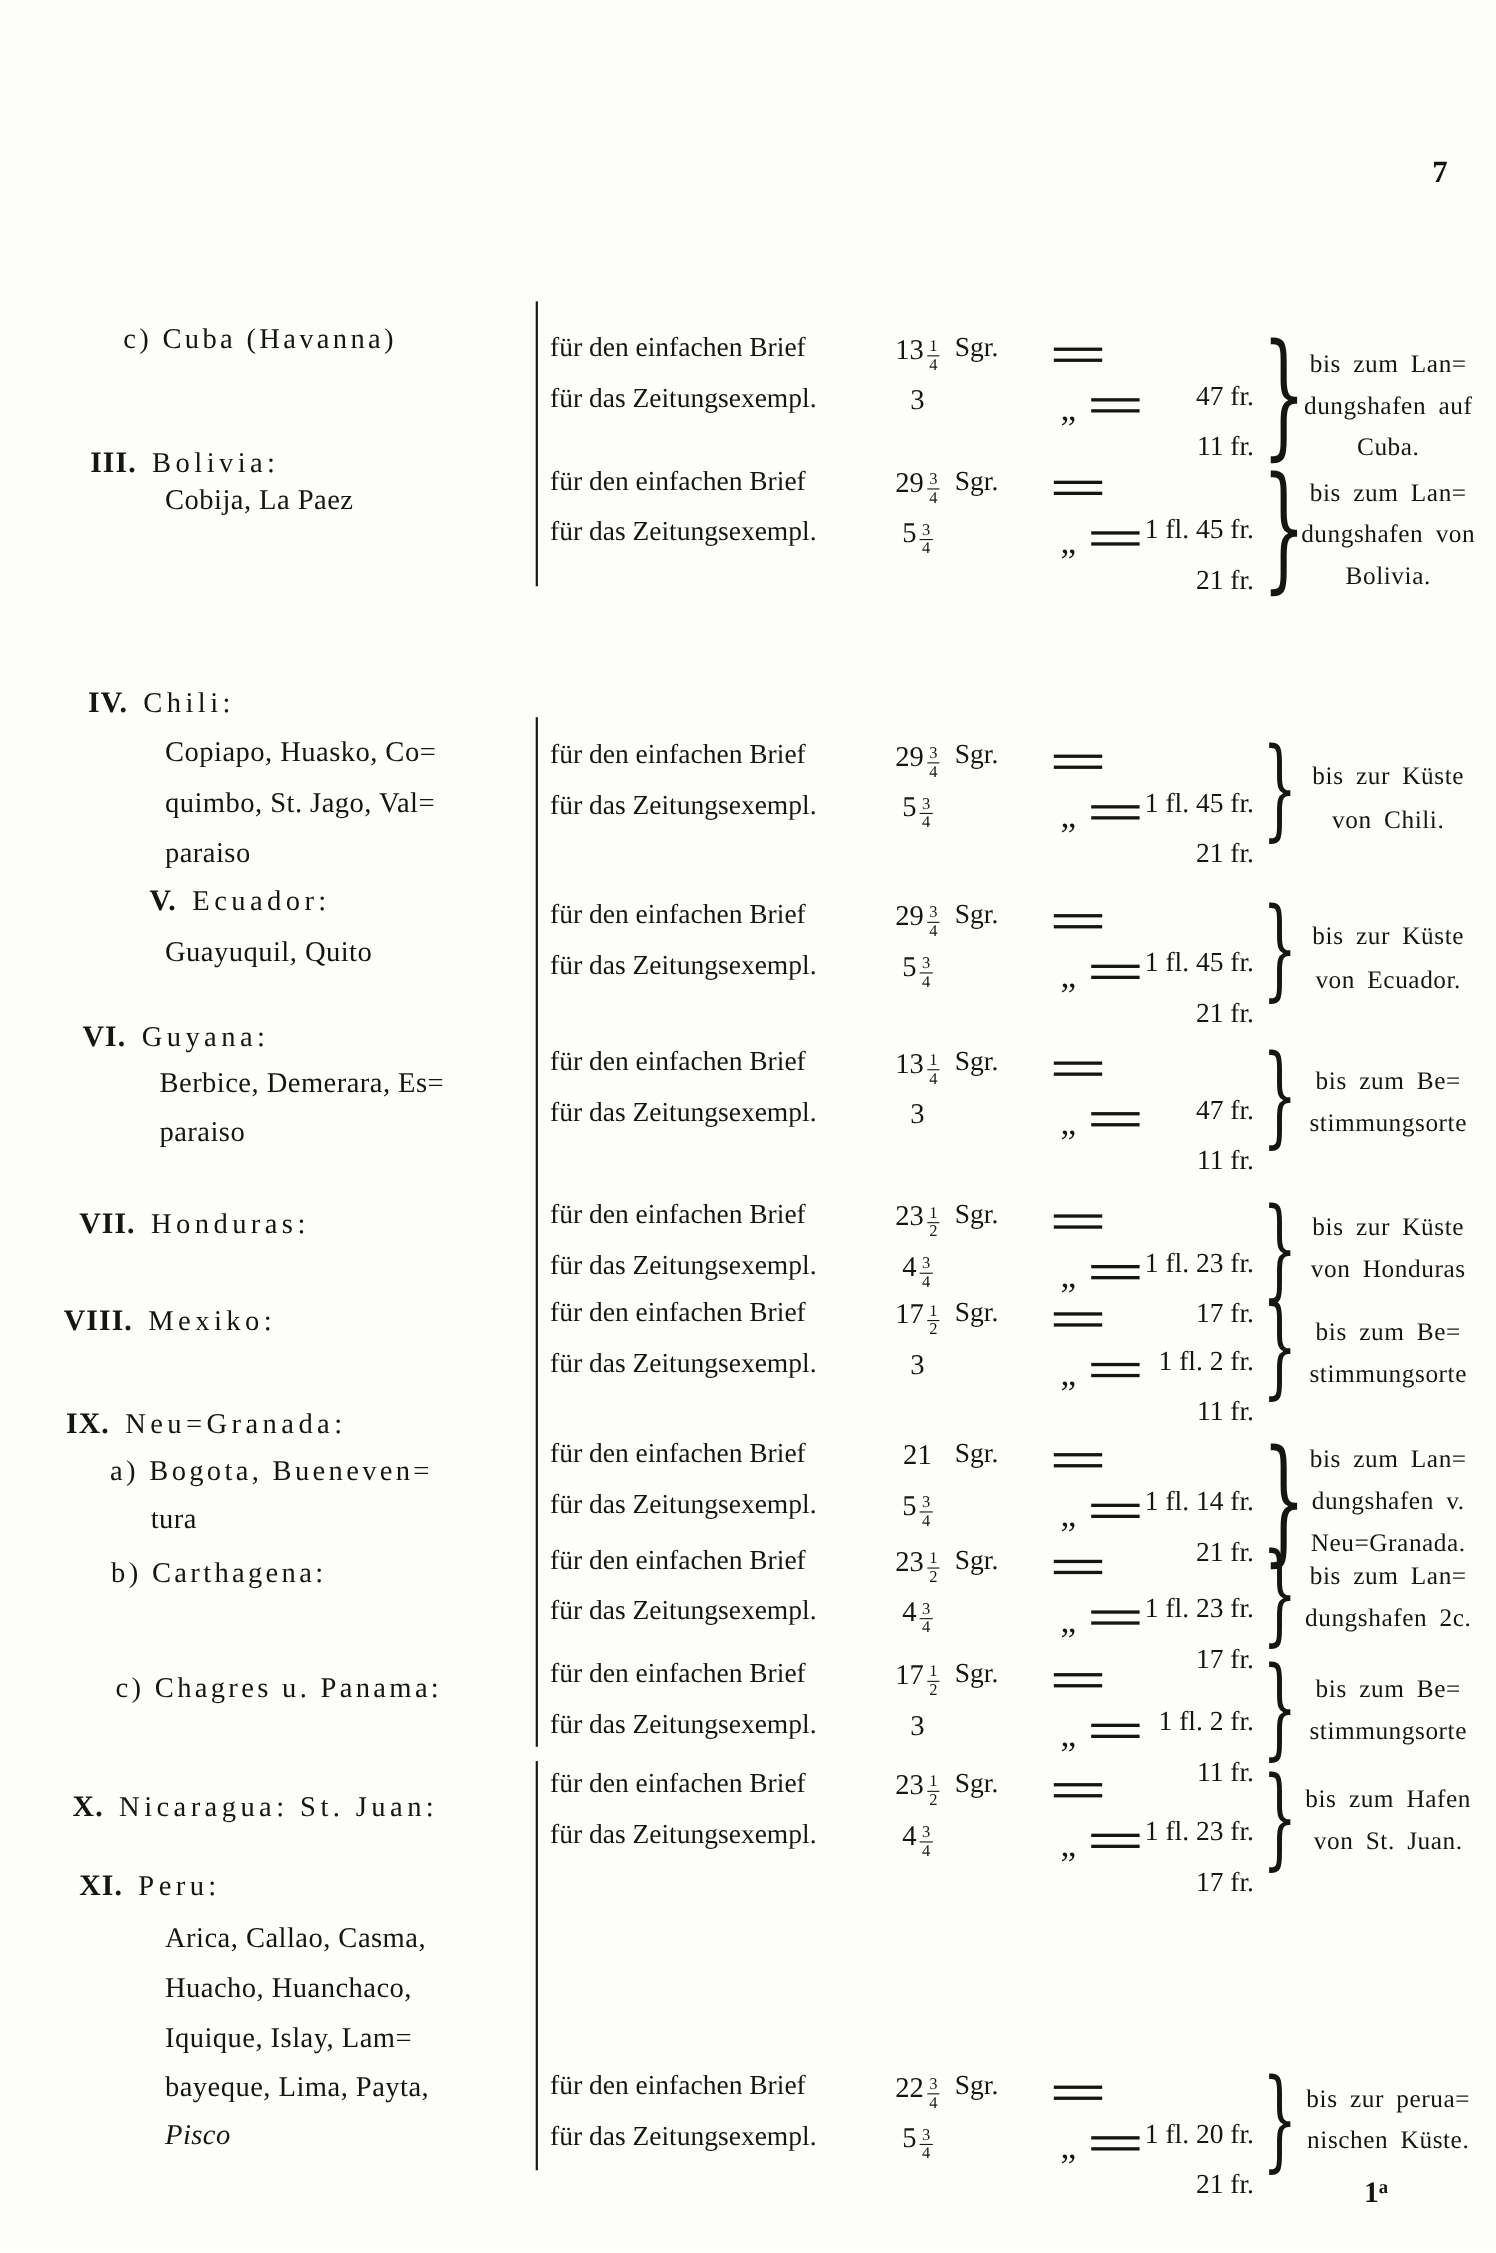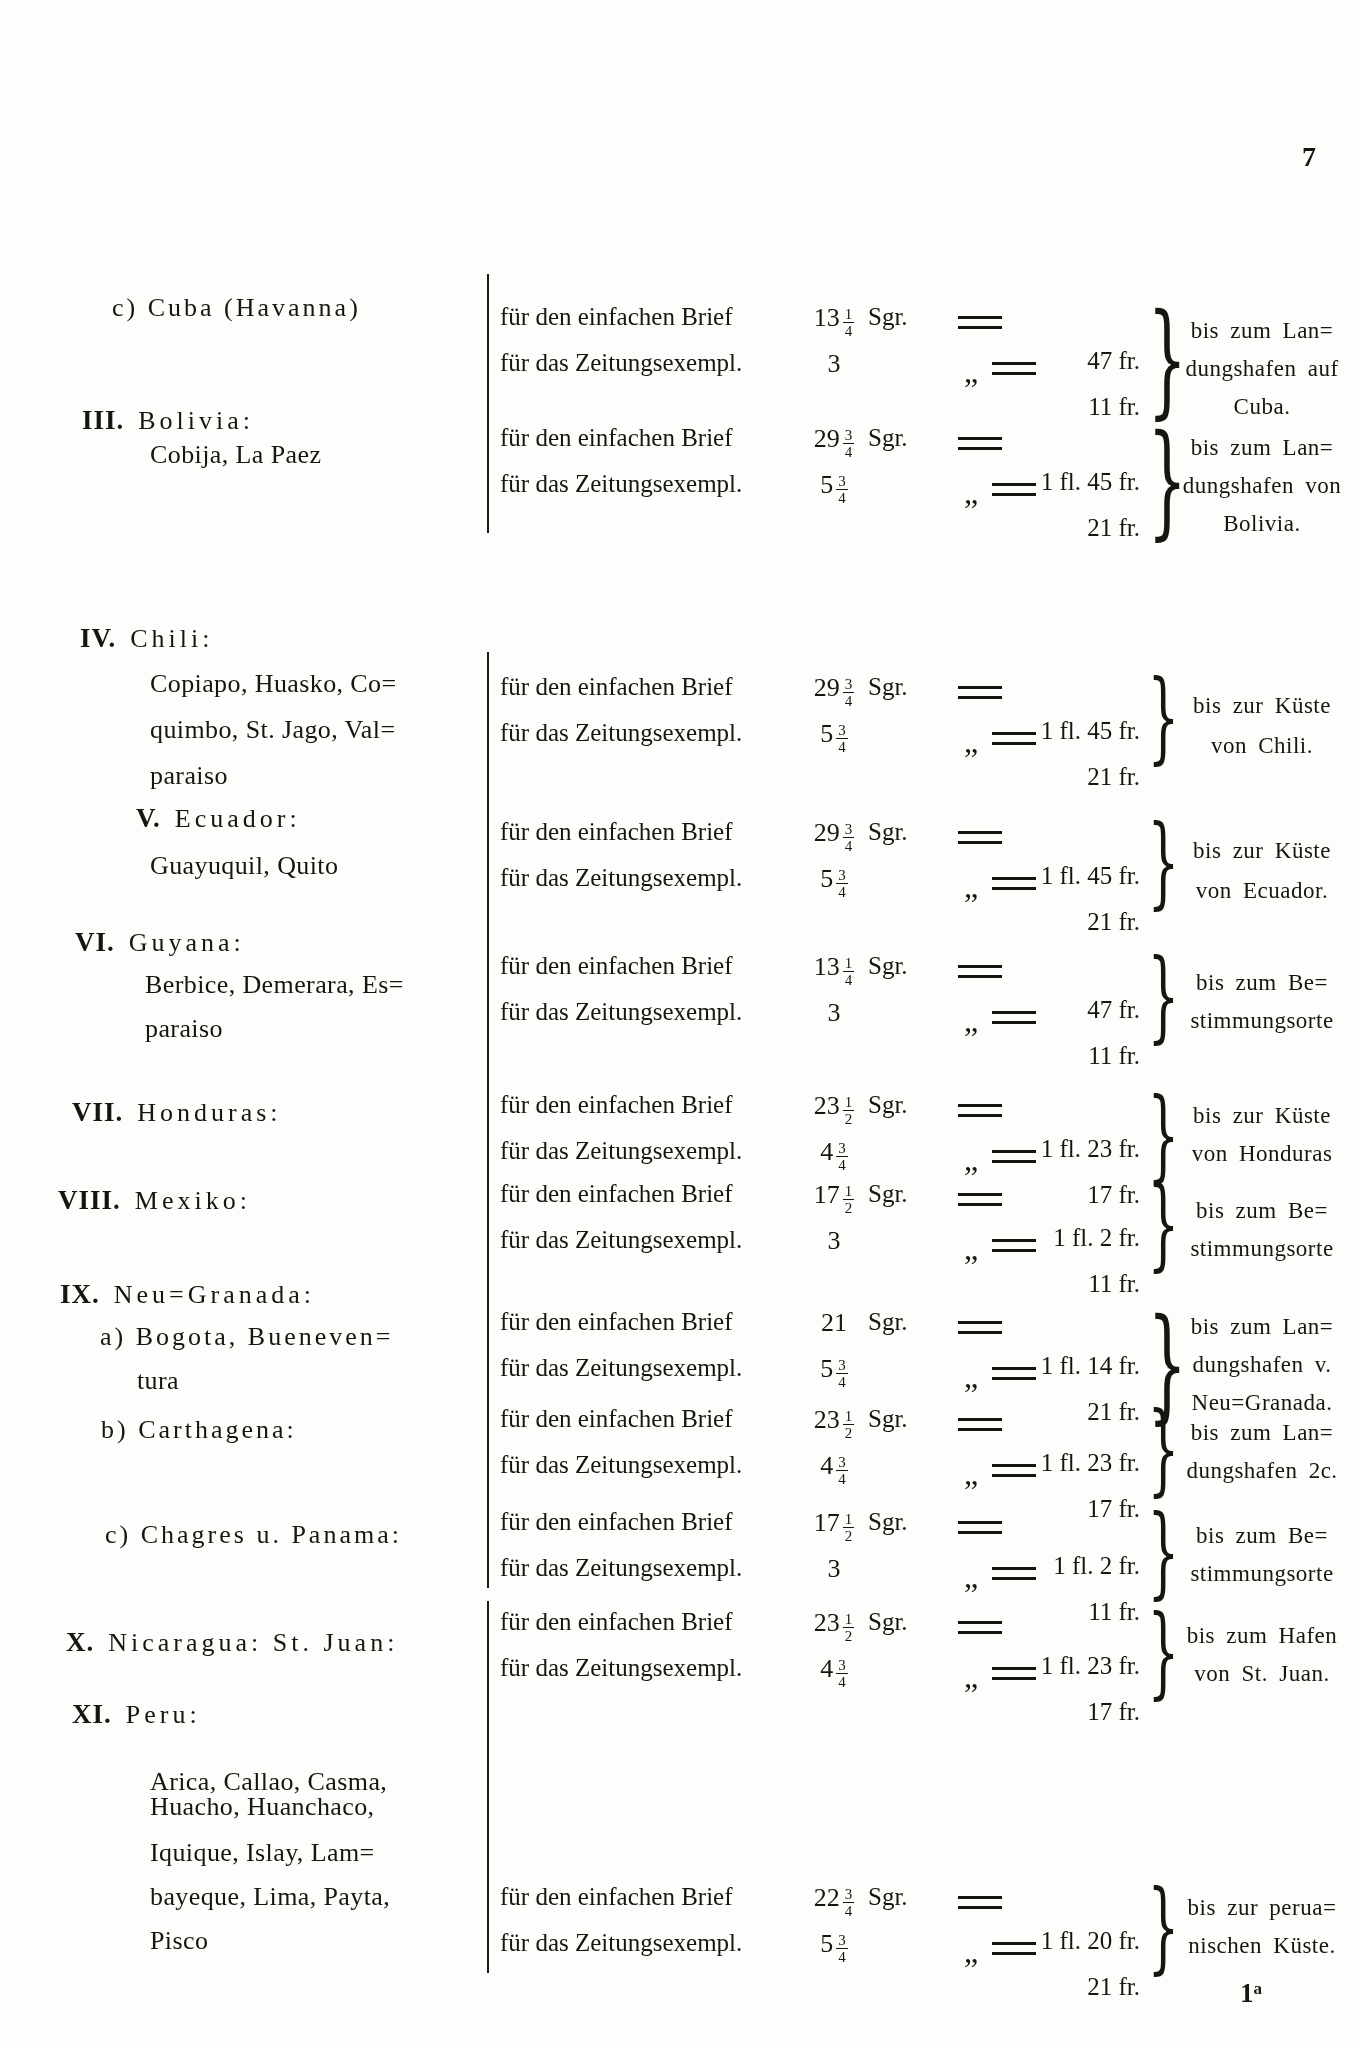--- a/index.html
+++ b/index.html
@@ -270,25 +270,25 @@
           <span class="ditto">„</span>
           <span class="eq"></span>
           <span class="val">17 fr.</span>
         </div>
         <div class="brace" style="top: 1602px; height: 100px; font-size: 100px; line-height: 100px;">}</div>
         <div class="note-line" style="top: 1621px;">bis zum Hafen</div>
         <div class="note-line" style="top: 1659px;">von St. Juan.</div>
       </div>
       <div>
         <div class="line" style="top: 1697px; left: 72px;"><span class="rn">XI.</span><span class="hname">Peru:</span></div>
-        <div class="line places" style="top: 1745px; left: 150px; margin-top: 20px;">Arica, Callao, Casma,</div>
+        <div class="line places" style="top: 1745px; left: 150px;">Arica, Callao, Casma,</div>
         <div class="line places" style="top: 1790px; left: 150px;">Huacho, Huanchaco,</div>
         <div class="line places" style="top: 1836px; left: 150px;">Iquique, Islay, Lam=</div>
         <div class="line places" style="top: 1880px; left: 150px;">bayeque, Lima, Payta,</div>
-        <div class="line places" style="top: 1924px; left: 150px;">Pisco</div>
+        <div class="line places" style="top: 1924px; left: 150px; font-style: italic;">Pisco</div>
         <div class="rline l1" style="top: 1883px;">
           <span class="svc">für den einfachen Brief</span>
           <span class="qty">22<span class="frac"><span class="num">3</span><span class="den">4</span></span></span>
           <span class="unit">Sgr.</span>
           <span class="eq"></span>
           <span class="val">1 fl. 20 fr.</span>
         </div>
         <div class="rline l2" style="top: 1929px;">
           <span class="svc">für das Zeitungsexempl.</span>
           <span class="qty">5<span class="frac"><span class="num">3</span><span class="den">4</span></span></span>

